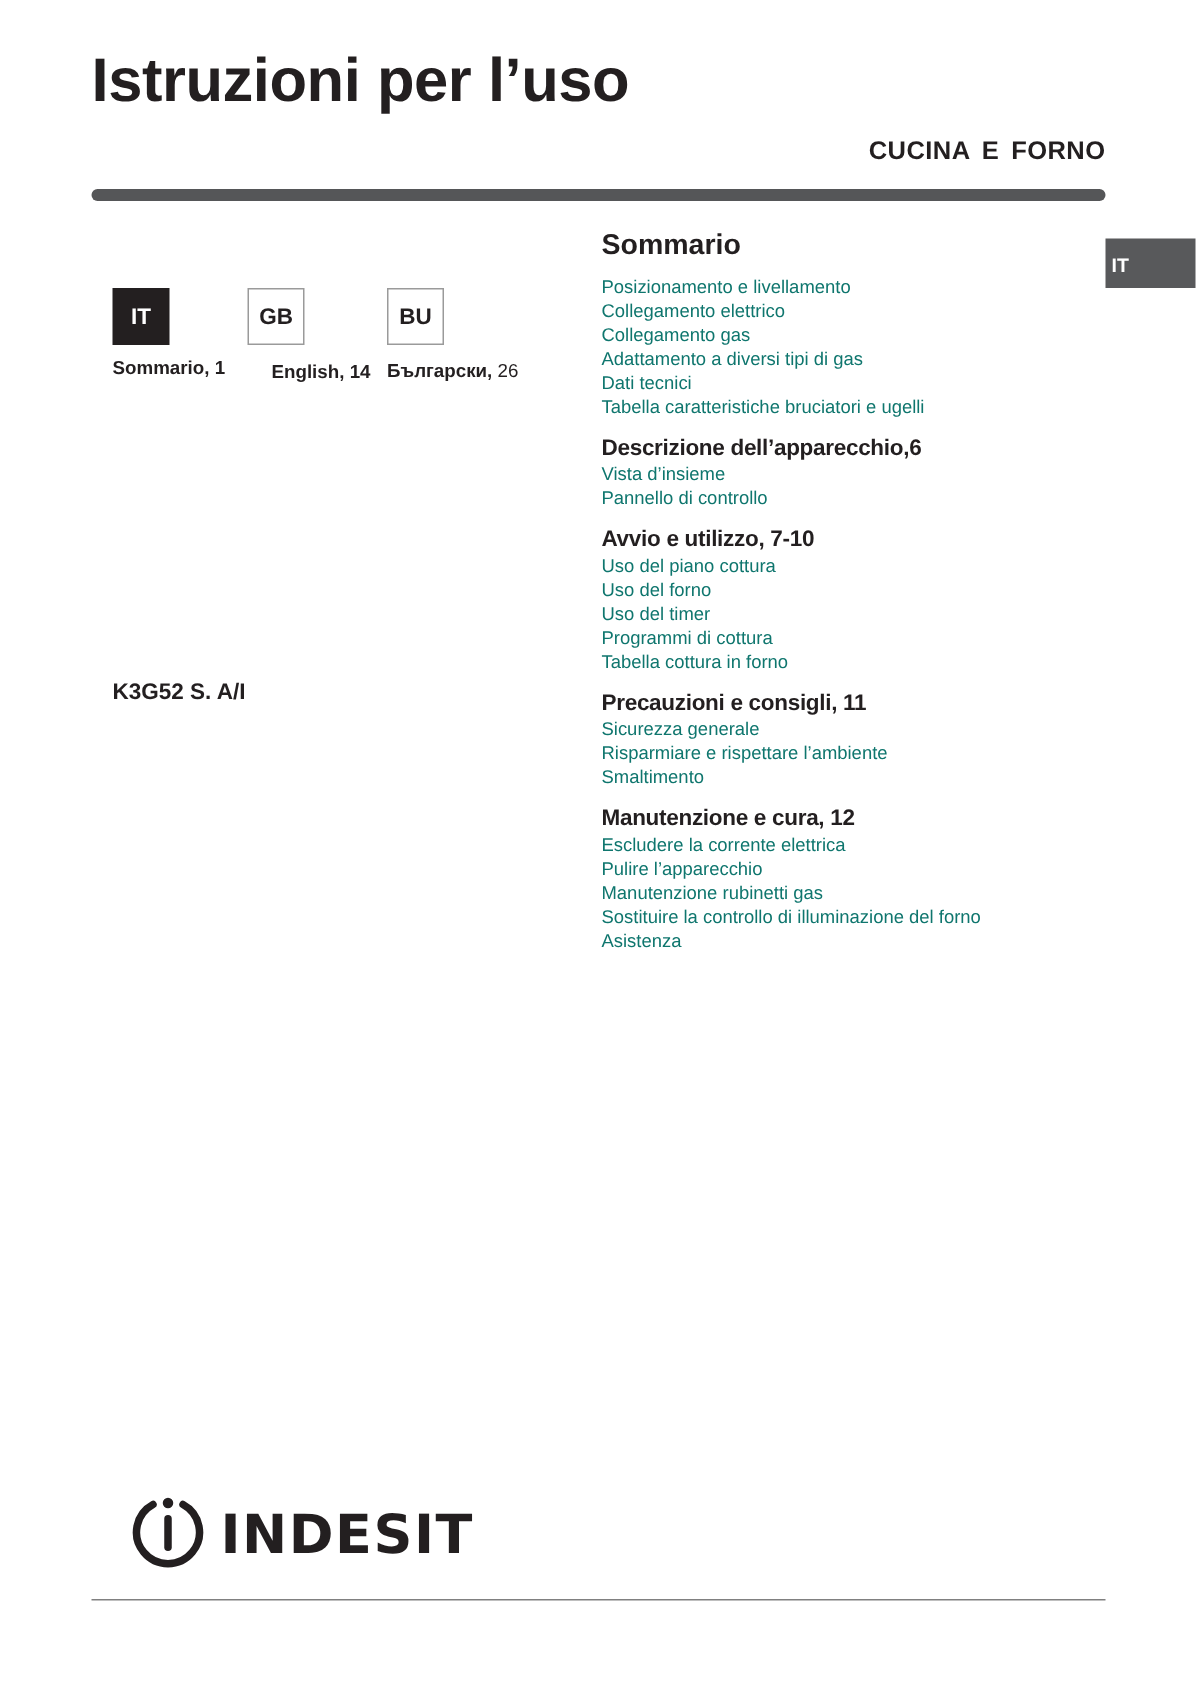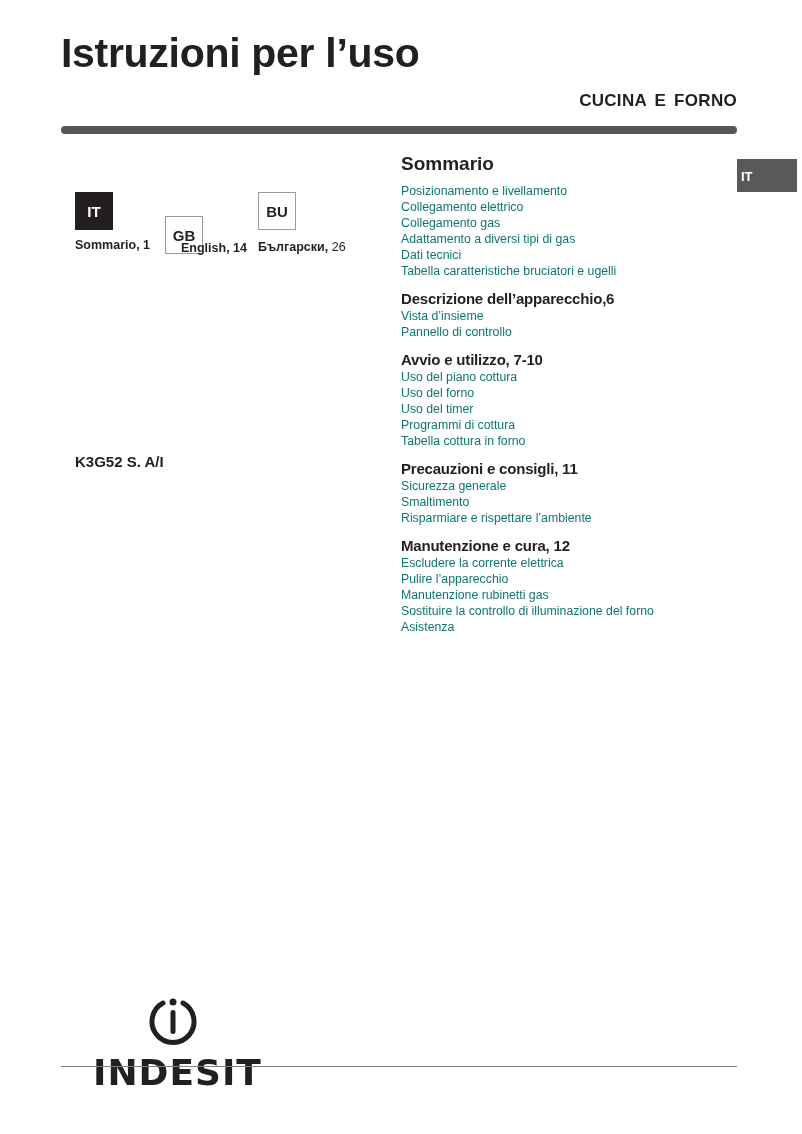--- a/index.html
+++ b/index.html
@@ -16,34 +16,34 @@
   .lang-box.active { background:#231f20; color:#fff; }
   .lang-box.inactive { border:1px solid #9a9a9a; color:#231f20; background:#fff; }
   .lang-label { font-size:12.5px; font-weight:bold; white-space:nowrap; }
   .lang-label .num { font-weight:normal; }
   #model { left:75px; top:453px; font-size:15px; font-weight:bold; white-space:nowrap; }
   #toc { left:401px; top:152px; width:330px; }
   #toc-title { font-size:19px; font-weight:bold; line-height:24px; margin-bottom:7px; }
   .toc-section { margin-bottom:11px; }
   .toc-head { font-size:15px; font-weight:bold; line-height:18px; white-space:nowrap; letter-spacing:-0.2px; }
   .toc-item { font-size:12.3px; line-height:16px; white-space:nowrap; color:#0f766e; }
-  #logo { left:85px; top:994px; display:flex; align-items:center;flex-direction:column; }
+  #logo { left:85px; top:994px; display:flex; align-items:center; }
   #logo-text { font-size:36px; font-weight:bold; letter-spacing:1px; margin-left:8px; color:#231f20; font-family:"DejaVu Sans", sans-serif; }
   #bottom-rule { left:61px; top:1066px; width:676px; height:1px; background:#808080; }
 </style>
 </head>
 <body>
 
 <div id="title" class="abs">Istruzioni per l’uso</div>
 <div id="subtitle" class="abs">CUCINA E FORNO</div>
 <div id="top-bar" class="abs"></div>
 <div id="side-tab" class="abs">IT</div>
 
 <div class="abs lang-box active" style="left:75px;">IT</div>
-<div class="abs lang-box inactive" style="left:165px;margin-top:24px;">GB</div>
+<div class="abs lang-box inactive" style="left:165px;">GB</div>
 <div class="abs lang-box inactive" style="left:258px;">BU</div>
 
 <div class="abs lang-label" style="left:75px; top:238px;">
   <span>Sommario,</span>
   <span>1</span>
 </div>
 <div class="abs lang-label" style="left:165px; top:241px;padding-left:16px;">
   <span>English,</span>
   <span>14</span>
 </div>
@@ -77,22 +77,22 @@
     <div class="toc-item">Uso del piano cottura</div>
     <div class="toc-item">Uso del forno</div>
     <div class="toc-item">Uso del timer</div>
     <div class="toc-item">Programmi di cottura</div>
     <div class="toc-item">Tabella cottura in forno</div>
   </div>
 
   <div class="toc-section">
     <div class="toc-head">Precauzioni e consigli, 11</div>
     <div class="toc-item">Sicurezza generale</div>
+    <div class="toc-item">Risparmiare e rispettare l’ambiente</div>
     <div class="toc-item">Smaltimento</div>
-    <div class="toc-item">Risparmiare e rispettare l’ambiente</div>
   </div>
 
   <div class="toc-section">
     <div class="toc-head">Manutenzione e cura, 12</div>
     <div class="toc-item">Escludere la corrente elettrica</div>
     <div class="toc-item">Pulire l’apparecchio</div>
     <div class="toc-item">Manutenzione rubinetti gas</div>
     <div class="toc-item">Sostituire la controllo di illuminazione del forno</div>
     <div class="toc-item">Asistenza</div>
   </div>

